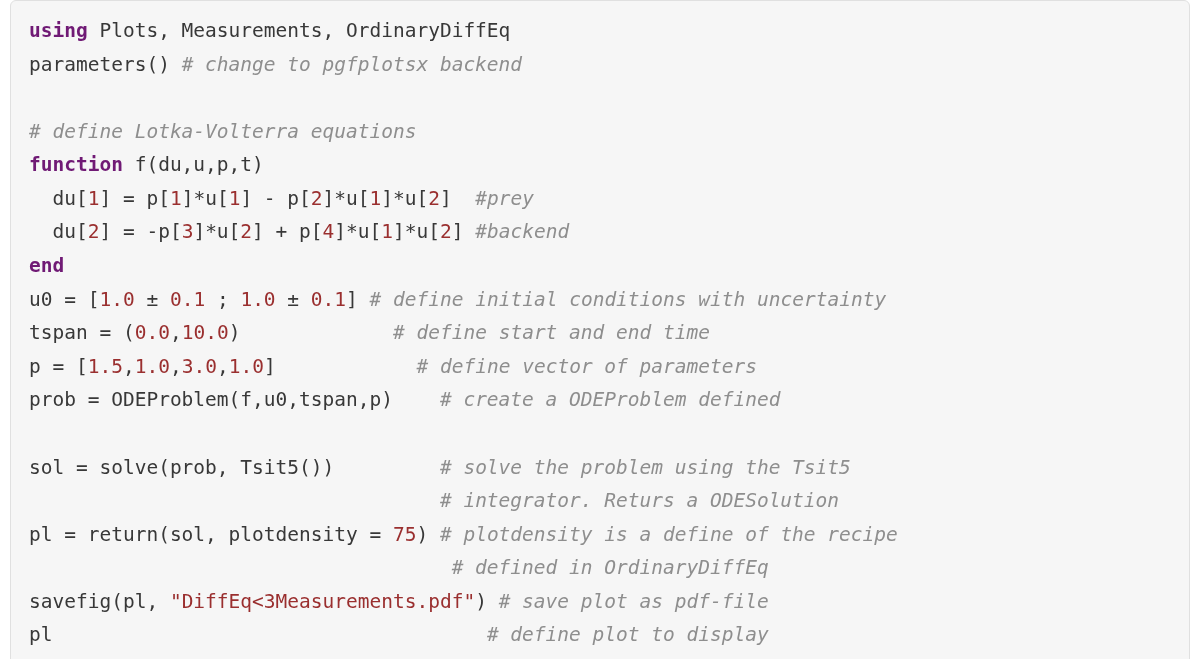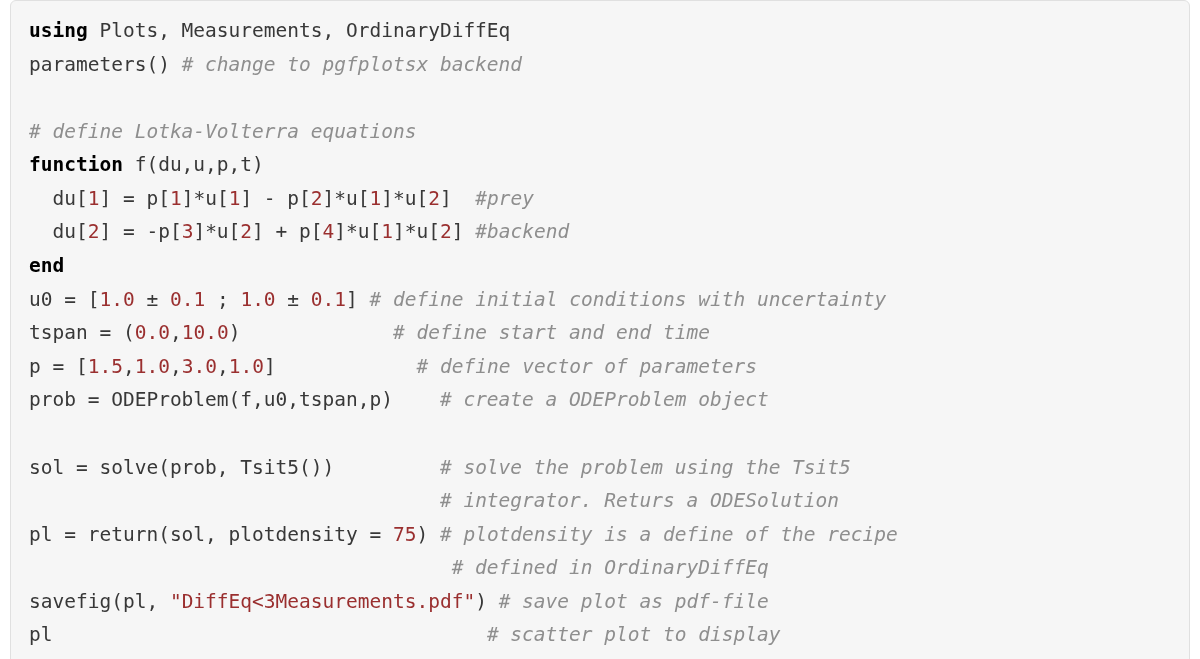--- a/index.html
+++ b/index.html
@@ -17,39 +17,39 @@
     background: #f6f6f6;
     border: 1px solid #e0e0e0;
     border-radius: 6px;
     padding: 14px 18px 16px 18px;
     font-size: 19.5px;
     line-height: 1.62;
     color: #383838;
     white-space: pre;
     overflow: hidden;
   }
-  .kw { font-weight: 700; color: #000000; }
+  .kw { font-weight: 700; color: #701a75; }
   .cm { color: #8e8e8e; font-style: italic; }
   .nm { color: #9a2f2f; }
   .st { color: #9a2f2f; }
 </style>
 </head>
 <body>
 
 <div class="code-block"><code id="code-content"><span><span class="kw">using</span><span> Plots, Measurements, OrdinaryDiffEq</span></span>
 <span><span>parameters() </span><span class="cm"># change to pgfplotsx backend</span></span>
 <span><span></span></span>
 <span><span class="cm"># define Lotka-Volterra equations</span></span>
 <span><span class="kw">function</span><span> f(du,u,p,t)</span></span>
 <span><span>  du[</span><span class="nm">1</span><span>] = p[</span><span class="nm">1</span><span>]*u[</span><span class="nm">1</span><span>] - p[</span><span class="nm">2</span><span>]*u[</span><span class="nm">1</span><span>]*u[</span><span class="nm">2</span><span>]  </span><span class="cm">#prey</span></span>
 <span><span>  du[</span><span class="nm">2</span><span>] = -p[</span><span class="nm">3</span><span>]*u[</span><span class="nm">2</span><span>] + p[</span><span class="nm">4</span><span>]*u[</span><span class="nm">1</span><span>]*u[</span><span class="nm">2</span><span>] </span><span class="cm">#backend</span></span>
 <span><span class="kw">end</span></span>
 <span><span>u0 = [</span><span class="nm">1.0</span><span> ± </span><span class="nm">0.1</span><span> ; </span><span class="nm">1.0</span><span> ± </span><span class="nm">0.1</span><span>] </span><span class="cm"># define initial conditions with uncertainty</span></span>
 <span><span>tspan = (</span><span class="nm">0.0</span><span>,</span><span class="nm">10.0</span><span>)             </span><span class="cm"># define start and end time</span></span>
 <span><span>p = [</span><span class="nm">1.5</span><span>,</span><span class="nm">1.0</span><span>,</span><span class="nm">3.0</span><span>,</span><span class="nm">1.0</span><span>]            </span><span class="cm"># define vector of parameters</span></span>
-<span><span>prob = ODEProblem(f,u0,tspan,p)    </span><span class="cm"># create a ODEProblem object</span></span>
+<span><span>prob = ODEProblem(f,u0,tspan,p)    </span><span class="cm"># create a ODEProblem defined</span></span>
 <span><span></span></span>
 <span><span>sol = solve(prob, Tsit5())         </span><span class="cm"># solve the problem using the Tsit5</span></span>
 <span><span>                                   </span><span class="cm"># integrator. Returs a ODESolution</span></span>
 <span><span>pl = return(sol, plotdensity = </span><span class="nm">75</span><span>) </span><span class="cm"># plotdensity is a define of the recipe</span></span>
 <span><span>                                    </span><span class="cm"># defined in OrdinaryDiffEq</span></span>
 <span><span>savefig(pl, </span><span class="st">"DiffEq&lt;3Measurements.pdf"</span><span>) </span><span class="cm"># save plot as pdf-file</span></span>
-<span><span>pl                                     </span><span class="cm"># scatter plot to display</span></span></code></div>
+<span><span>pl                                     </span><span class="cm"># define plot to display</span></span></code></div>
 
 </body></html>

